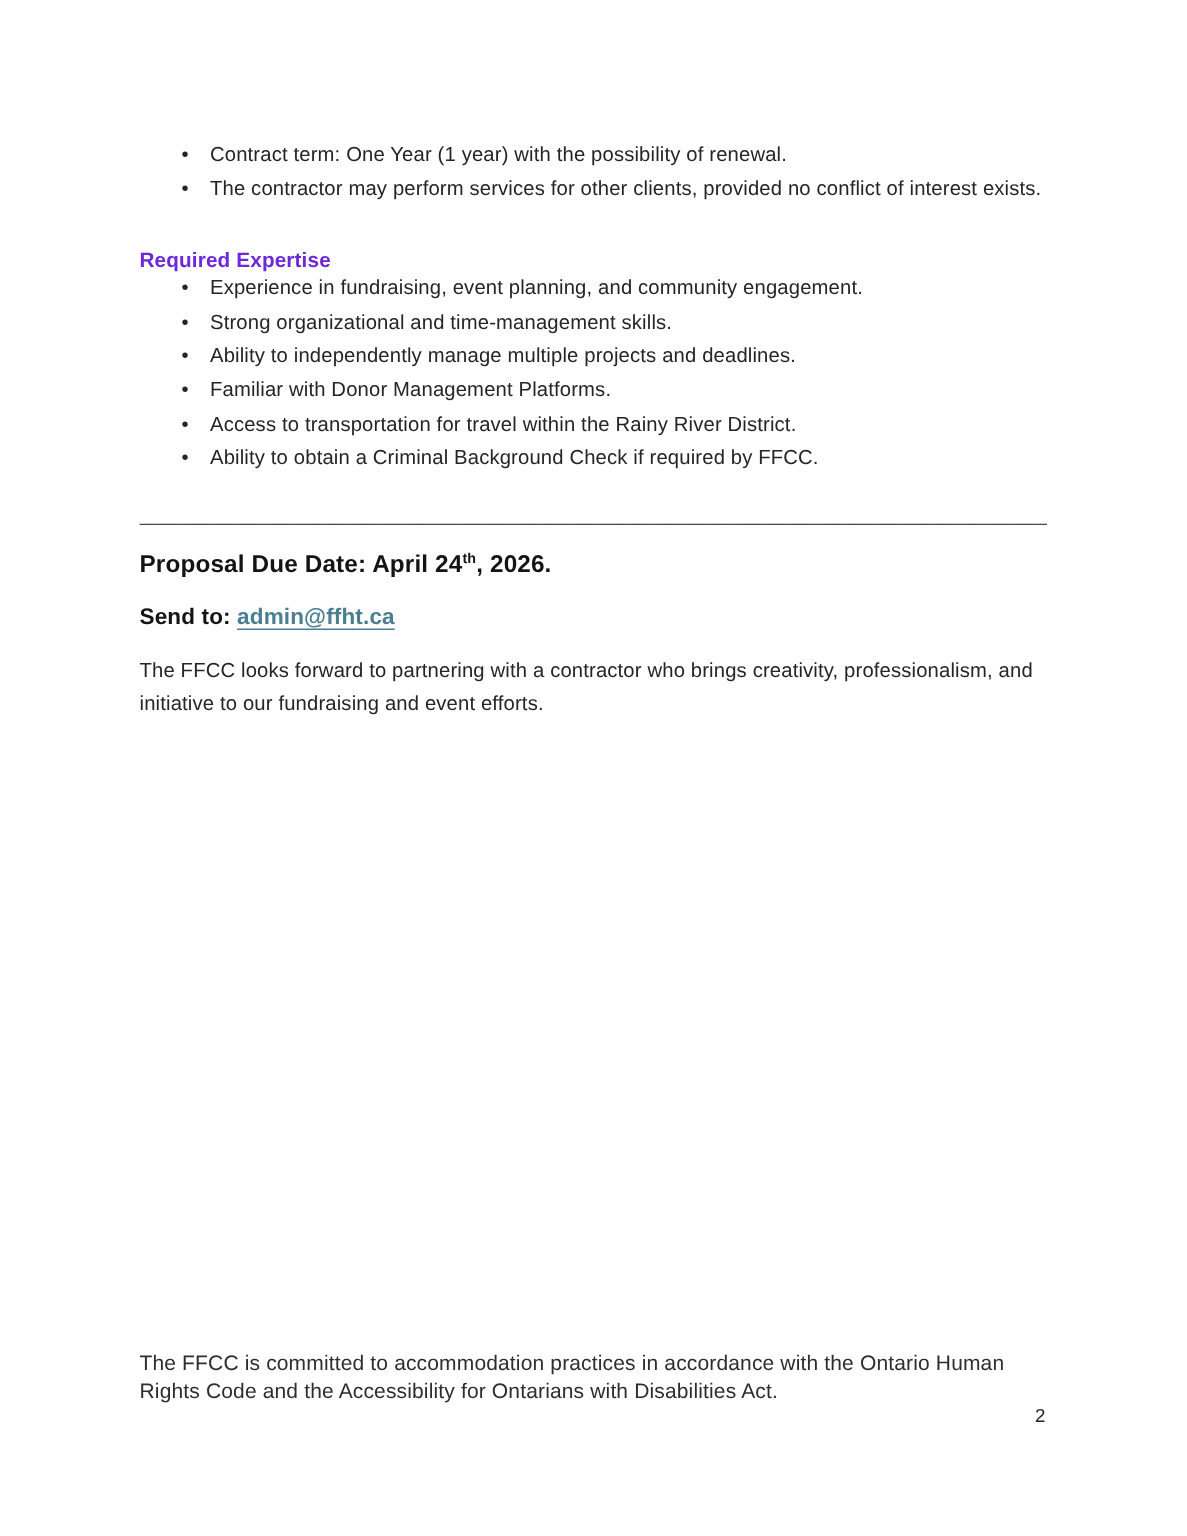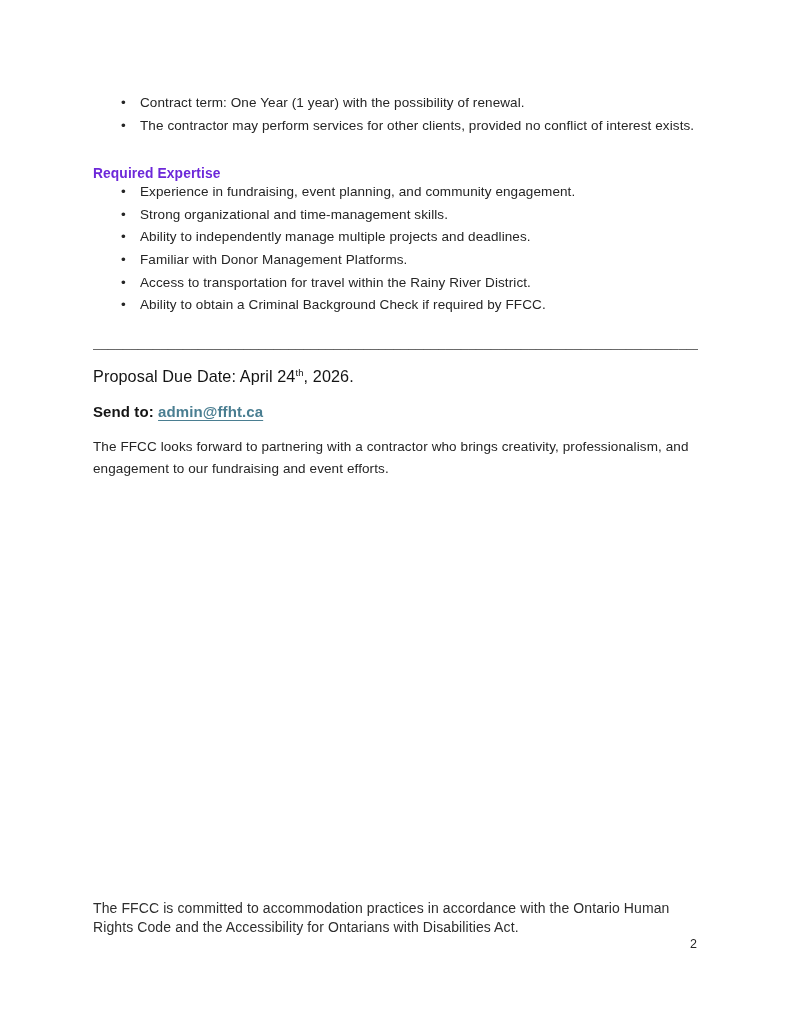--- a/index.html
+++ b/index.html
@@ -61,21 +61,21 @@
     white-space: nowrap;
     font-size: 13.5px;
     line-height: 18px;
     color: #4a4a4a;
     letter-spacing: 0;
   }
 
   .due-date {
     margin-top: 15px;
     font-size: 16.2px;
-    font-weight: normal;
+    font-weight: bold;
     color: #141414;
     letter-spacing: 0.1px;
   }
   .due-date sup {
     font-size: 9.5px;
     vertical-align: baseline;
     position: relative;
     top: -6px;
   }
 
@@ -140,19 +140,19 @@
       <li>Access to transportation for travel within the Rainy River District.</li>
       <li>Ability to obtain a Criminal Background Check if required by FFCC.</li>
     </ul>
 
     <div class="divider">__________________________________________________________________________________________</div>
 
     <div class="due-date"><span>Proposal Due Date: April 24</span><sup>th</sup><span>, 2026.</span></div>
 
     <div class="send-to"><span>Send to: </span><a class="email-link">admin@ffht.ca</a></div>
 
-    <p class="closing">The FFCC looks forward to partnering with a contractor who brings creativity, professionalism, and engagement to our fundraising and event efforts.</p>
+    <p class="closing">The FFCC looks forward to partnering with a contractor who brings creativity, professionalism, and initiative to our fundraising and event efforts.</p>
 
   </div>
 
   <div class="footer-note">The FFCC is committed to accommodation practices in accordance with the Ontario Human Rights Code and the Accessibility for Ontarians with Disabilities Act.</div>
   <div class="page-number">2</div>
 </div>
 
 </body></html>

